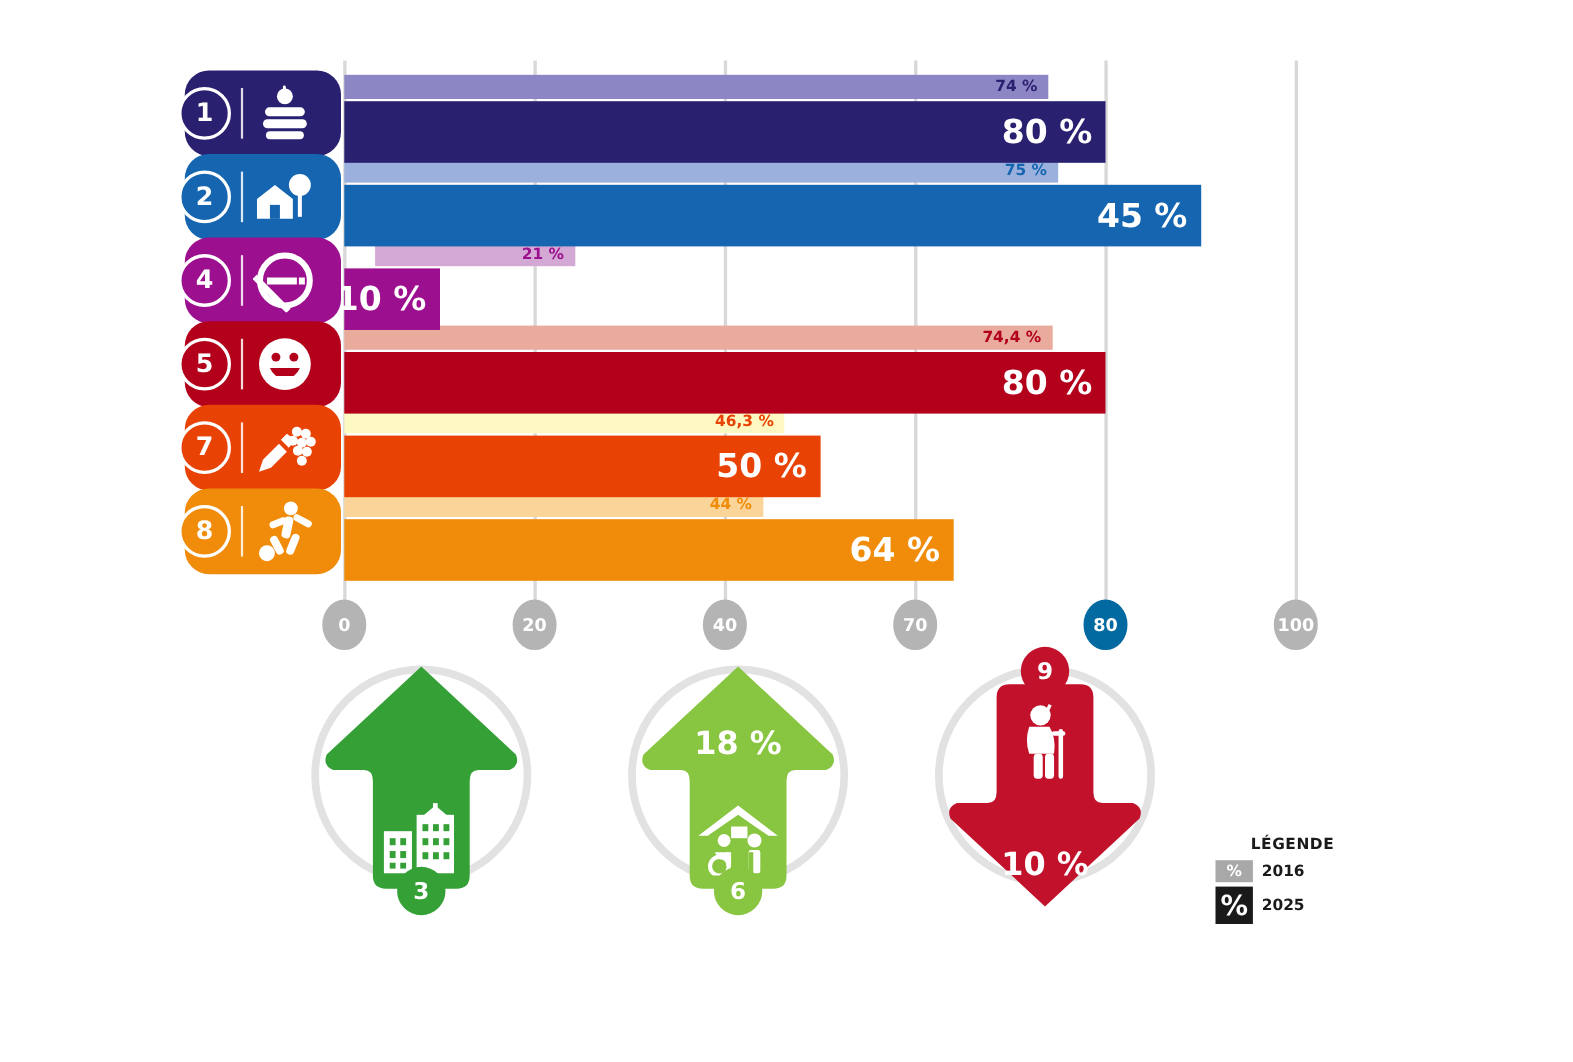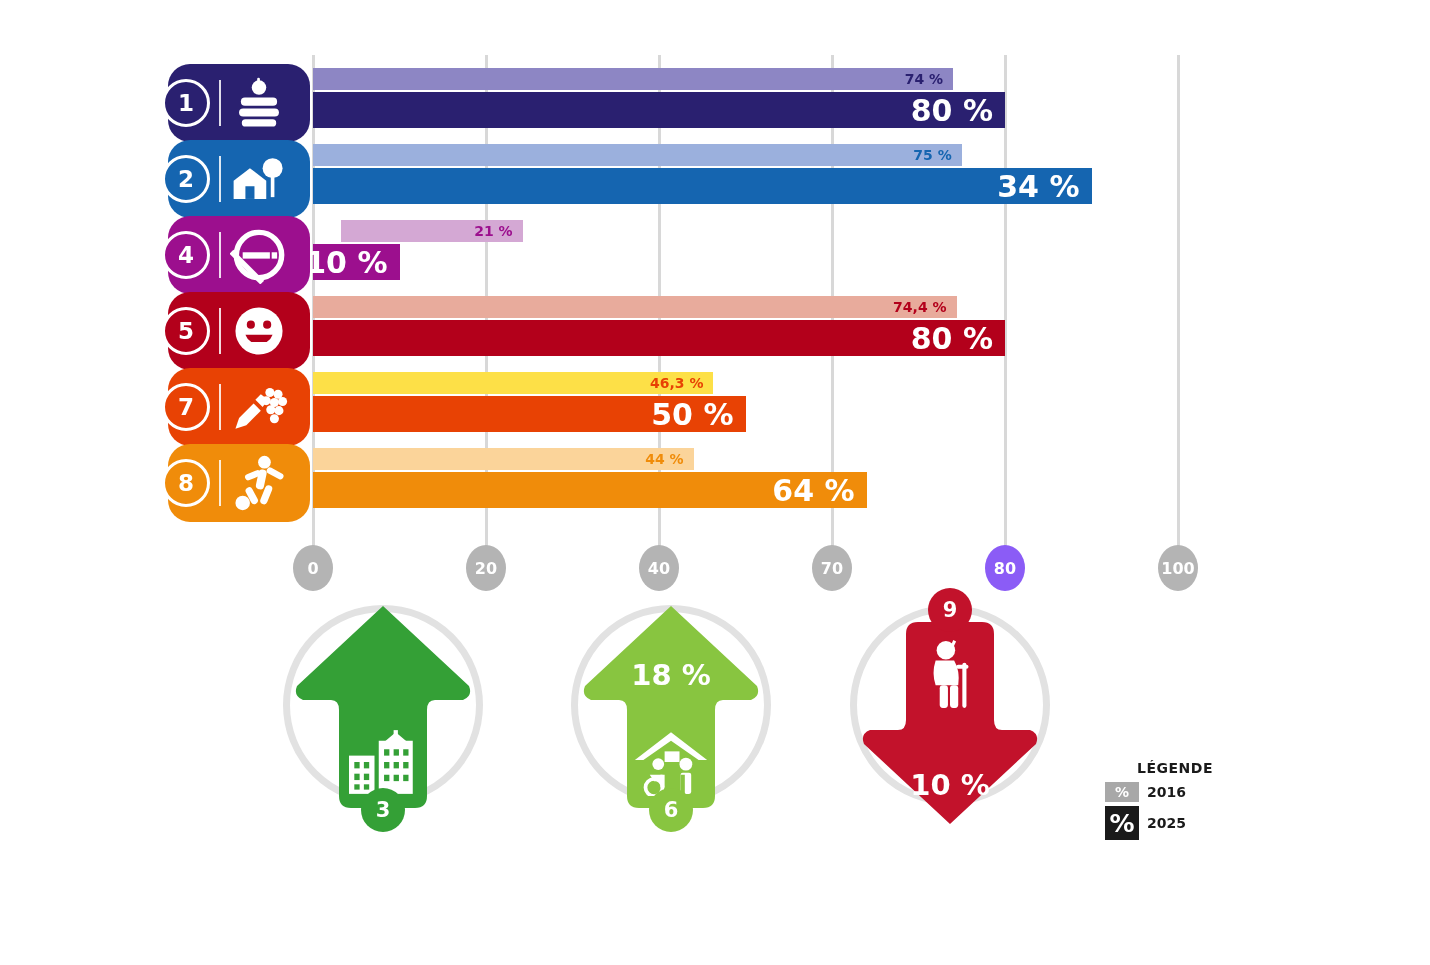--- a/index.html
+++ b/index.html
@@ -58,21 +58,21 @@
   .badge .ico svg { width: 58px; height: 58px; fill: #ffffff; }
 
   .bar {
     position: absolute;
     left: 313px;
     display: flex;
     align-items: center;
     justify-content: flex-end;
   }
   .bar.old  { height: 22px; z-index: 2; }
-  .bar.new  { height: 36px; z-index: 3; justify-content: flex-end; }
+  .bar.new  { height: 56px; z-index: 3; justify-content: flex-end; }
   .bar.old .val {
     font-size: 14px; font-weight: bold; padding-right: 10px;
     font-family: "DejaVu Sans", sans-serif;
   }
   .bar.new .val {
     font-size: 30px; font-weight: bold; color: #ffffff; padding-right: 12px;
     font-family: "DejaVu Sans", sans-serif; white-space: nowrap;
   }
 
   
@@ -185,21 +185,21 @@
             <rect x="45" y="28" width="4" height="24"></rect>
             <path d="M22 20 L40 34 L40 54 L4 54 L4 34 Z"></path>
             <rect x="17" y="40" width="10" height="14" fill="#1565b0"></rect>
           </svg>
         </div>
       </div>
       <div class="bar old" style="top: 144px; width: 648.75px; background: rgb(155, 176, 221);">
         <span class="val" style="color: rgb(21, 101, 176);">75 %</span>
       </div>
       <div class="bar new" style="top: 168px; width: 778.5px; background: rgb(21, 101, 176);">
-        <span class="val">34 %</span>
+        <span class="val">45 %</span>
       </div>
       <div class="badge" style="top: 216px; background: rgb(156, 15, 142);">
         <div class="numcircle" style="background: rgb(156, 15, 142); top: 15px;">4</div>
         <div class="divider"></div>
         <div class="ico">
           <svg viewBox="0 0 64 64">
             <circle cx="32" cy="32" r="25" fill="none" stroke="#fff" stroke-width="6"></circle>
             <rect x="14" y="29" width="30" height="7"></rect>
             <rect x="46" y="29" width="6" height="7"></rect>
             <rect x="10" y="8" width="6" height="48" transform="rotate(-45 32 32)"></rect>
@@ -242,21 +242,21 @@
             <circle cx="53" cy="18" r="5"></circle>
             <circle cx="40" cy="25" r="5"></circle>
             <circle cx="49" cy="27" r="5"></circle>
             <circle cx="58" cy="26" r="5"></circle>
             <circle cx="45" cy="35" r="5"></circle>
             <circle cx="54" cy="36" r="5"></circle>
             <circle cx="49" cy="45" r="5"></circle>
           </svg>
         </div>
       </div>
-      <div class="bar old" style="top: 372px; width: 400.495px; background: #fde047; padding-left: 16px;">
+      <div class="bar old" style="top: 372px; width: 400.495px; background: #fef9c3; padding-left: 16px;">
         <span class="val" style="color: rgb(232, 66, 4);">46,3 %</span>
       </div>
       <div class="bar new" style="top: 396px; width: 432.5px; background: rgb(232, 66, 4); padding-left: 28px;">
         <span class="val">50 %</span>
       </div>
       <div class="badge" style="top: 444px; background: rgb(240, 140, 10);">
         <div class="numcircle" style="background: rgb(240, 140, 10); top: 15px;">8</div>
         <div class="divider"></div>
         <div class="ico">
           <svg viewBox="0 0 64 64">
@@ -276,21 +276,21 @@
       <div class="bar new" style="top: 472px; width: 553.6px; background: rgb(240, 140, 10);">
         <span class="val">64 %</span>
       </div>
     </div>
 
   <div id="axis-layer">
       <div class="tick" style="left: 313px; background: rgb(180, 180, 180);">0</div>
       <div class="tick" style="left: 486px; background: rgb(180, 180, 180);">20</div>
       <div class="tick" style="left: 659px; background: rgb(180, 180, 180);">40</div>
       <div class="tick" style="left: 832px; background: rgb(180, 180, 180);">70</div>
-      <div class="tick" style="left: 1005px; background: #8b5cf6;">80</div>
+      <div class="tick" style="left: 1005px; background: #0369a1;">80</div>
       <div class="tick" style="left: 1178px; background: rgb(180, 180, 180);">100</div>
     </div>
 
   <div id="indicators-layer">
       <div class="arrowcard" style="left: 263px; top: 600px;">
         <div class="ring"></div>
         <div class="arrowwrap"><svg class="arrow" viewBox="0 0 240 230">
             <path d="M120 6 L206 86 Q210 96 200 100 L172 100 Q164 100 164 110 L164 196 Q164 208 152 208 L88 208 Q76 208 76 196 L76 110 Q76 100 68 100 L40 100 Q30 96 34 86 Z" fill="#34a036"></path>
           </svg></div>
         <div class="innerico" style="top: 128px;"><svg viewBox="0 0 72 64" width="78" height="68">

